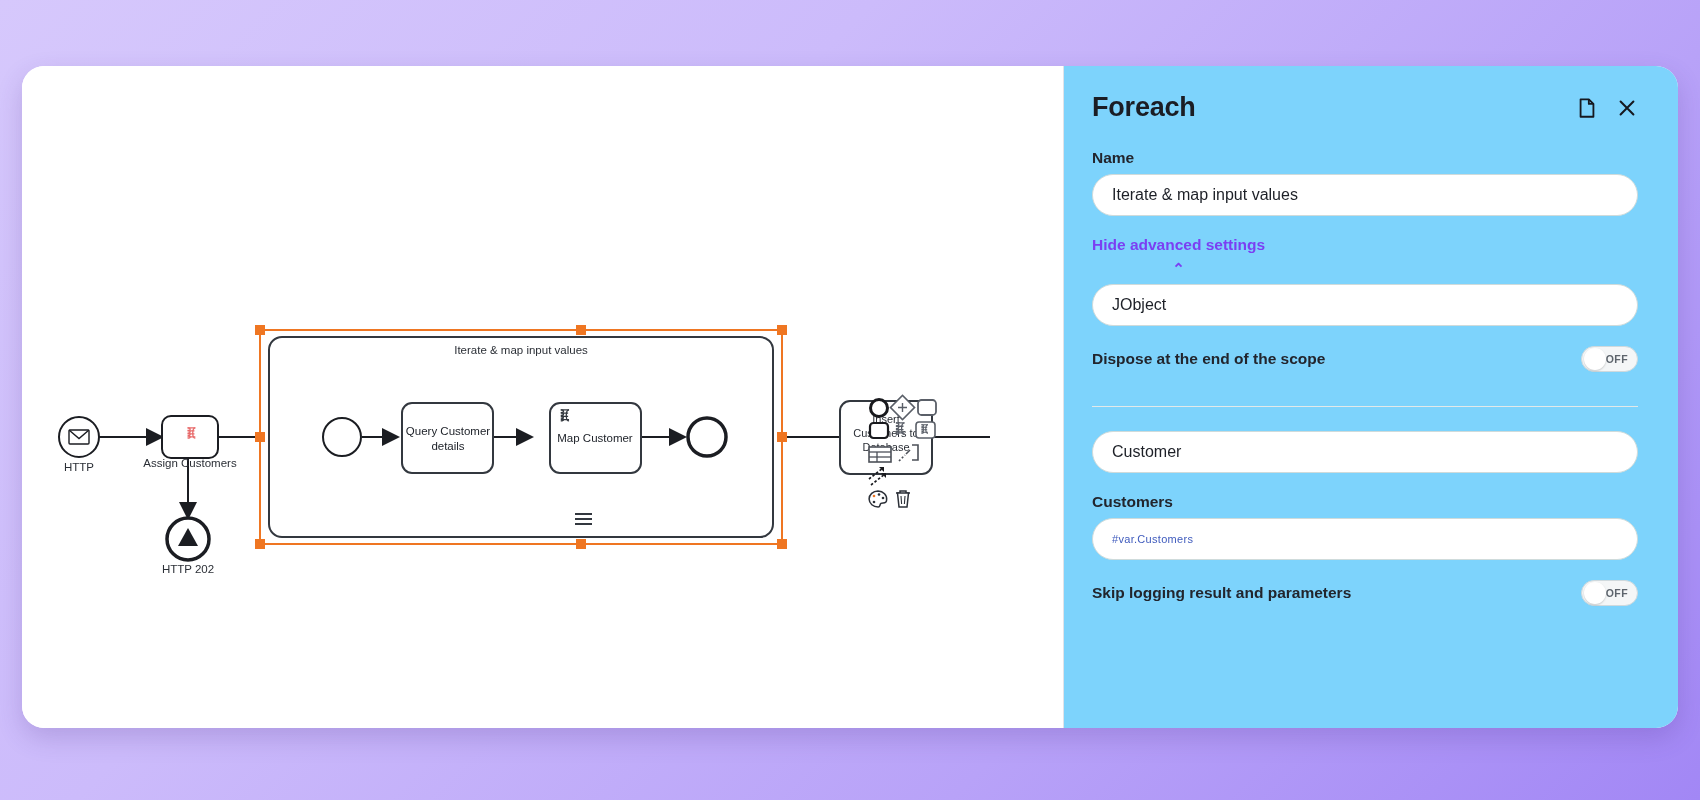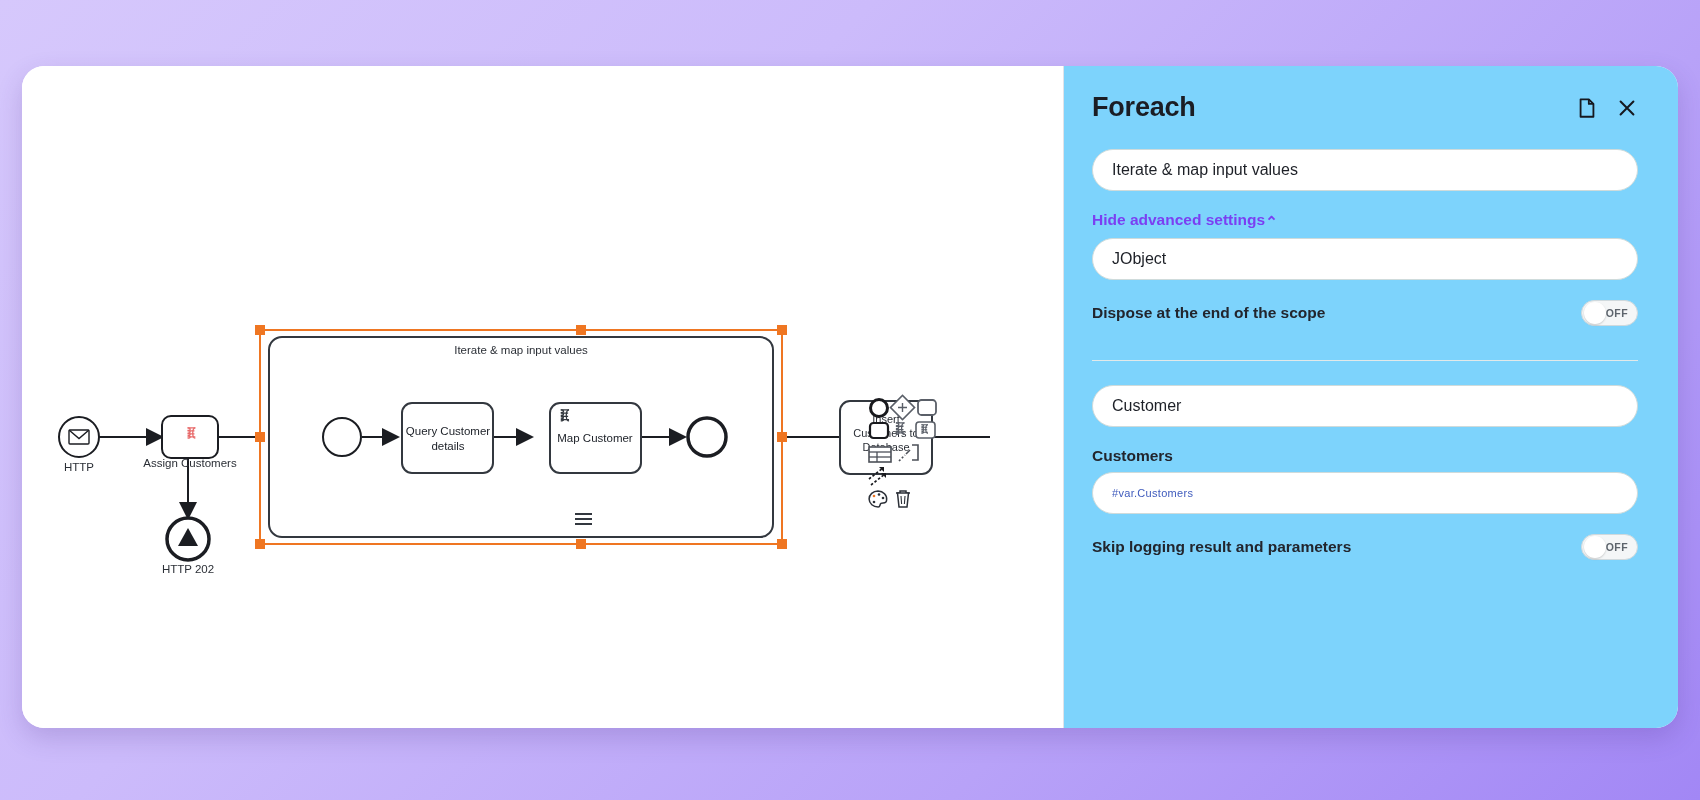--- a/index.html
+++ b/index.html
@@ -107,21 +107,22 @@
   .field-block { margin-bottom: 20px; }
 
   .advanced-toggle {
     font-size: 15.5px;
     font-weight: 600;
     color: #7b3ff2;
     cursor: pointer;
     margin-bottom: 9px;
     display: inline-flex;
     align-items: center;
-    gap: 0;
+    gap: 6px;
+    flex-direction: column;
   }
 
   .chev-up {
     display: inline-block;
     font-size: 15px;
     line-height: 1;
     transform: translateY(1px);
   }
 
   .help-icon {
@@ -378,20 +379,21 @@
           <path d="M14 2.5V7.5h5"></path>
         </svg>
         <svg class="hdr-icon" viewBox="0 0 24 24" fill="none" stroke="currentColor" stroke-width="2.2" stroke-linecap="round">
           <path d="M5 5 L19 19 M19 5 L5 19"></path>
         </svg>
       </div>
     </div>
 
     
     <div class="field-block">
+      <div class="field-label">Name</div>
       <input class="field-input" type="text" value="Iterate &amp; map input values" placeholder="Name" style="">
     </div>
 
     
     <div class="advanced-toggle">
       <span>Hide advanced settings</span>
       <span class="chev-up">⌃</span>
     </div>
 
     

